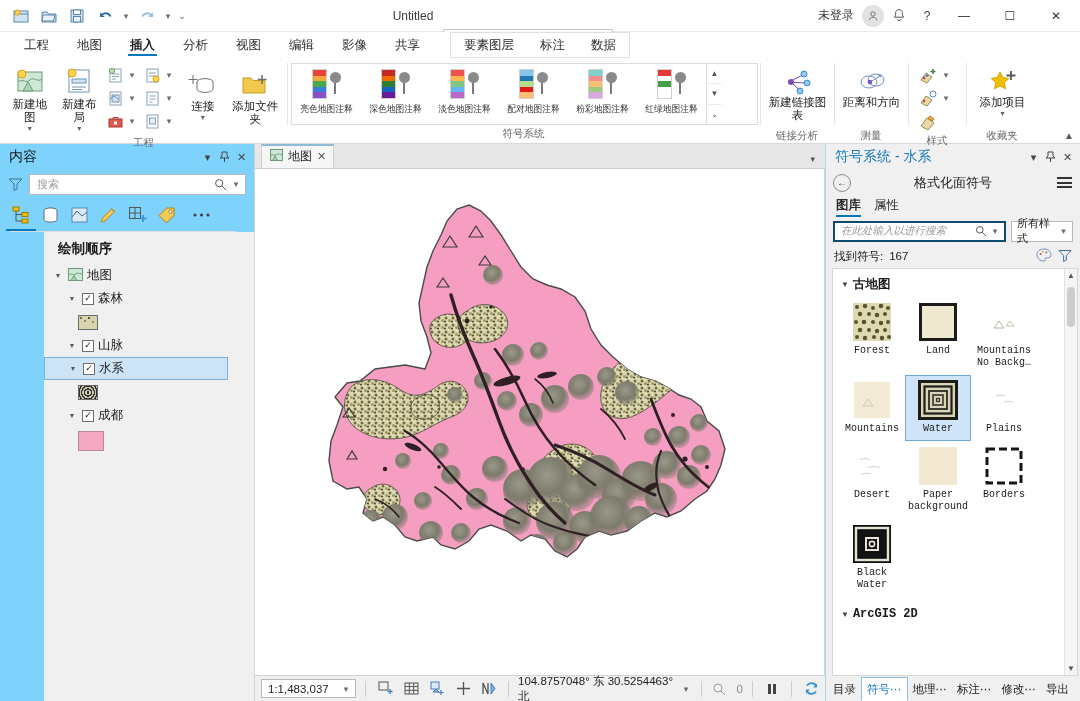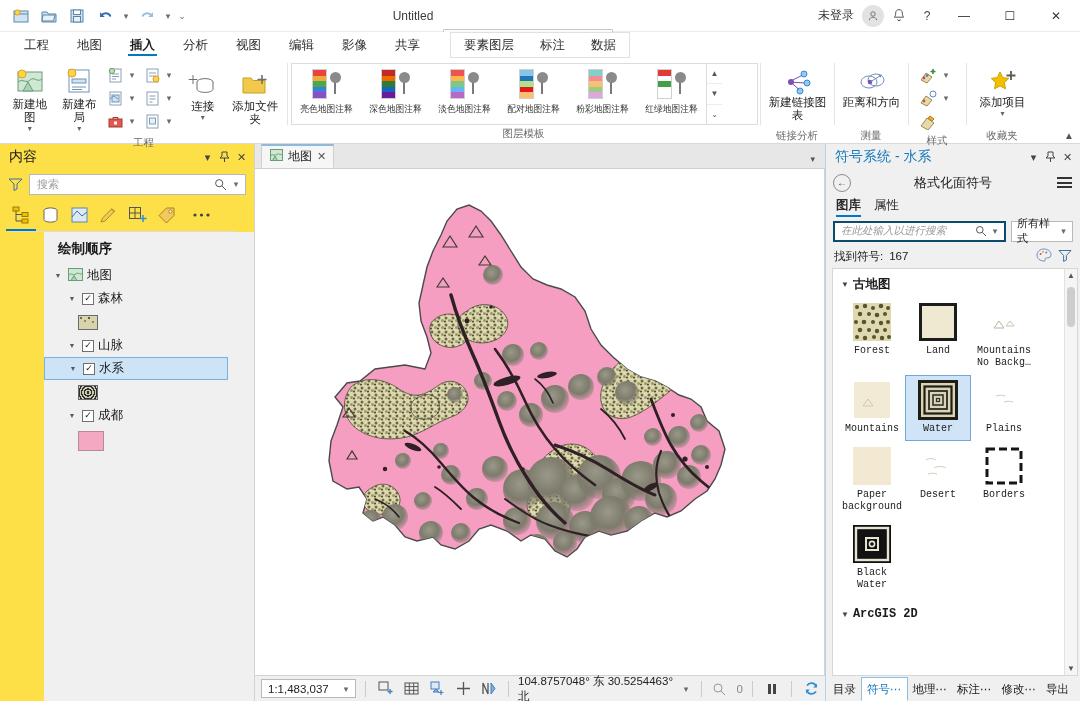--- a/index.html
+++ b/index.html
@@ -104,21 +104,21 @@
   .gal-scroll div {
     flex: 1; display: flex; align-items: center; justify-content: center; font-size: 8px; color: #555;
     border-bottom: 1px solid #ececec;
   }
   .ribbon-collapse { position: absolute; right: 6px; bottom: 2px; font-size: 10px; color: #555; }
 
   
   .main { flex: 1; display: flex; align-items: stretch; min-height: 0; background: #eeeeee; }
 
   
-  .pane { display: flex; flex-direction: column; background: #fde047; min-height: 0; }
+  .pane { display: flex; flex-direction: column; background: #7dd3fc; min-height: 0; }
   .pane-header { height: 26px; display: flex; align-items: center; padding: 0 4px 0 9px; }
   .pane-title { flex: 1; font-size: 14px; color: #1b1b1b; white-space: nowrap; }
   .pane-title.accent { color: #1779ba; }
   .pane-hbtn { width: 17px; height: 20px; display: flex; align-items: center; justify-content: center; color: #444; font-size: 11px; }
 
   
   .left-pane { width: 255px; flex: 0 0 255px; border-right: 1px solid #d3d3d3; }
   .search-row { height: 28px; display: flex; align-items: center; gap: 5px; padding: 0 8px 0 6px; }
   .filter-ico { width: 18px; display:flex; align-items:center; justify-content:center; }
   .search-box {
@@ -487,21 +487,21 @@
             </div>
             <span class="glabel">红绿地图注释</span>
           </div>
         </div>
         <div class="gal-scroll">
           <div>▲</div>
           <div>▼</div>
           <div style="border-bottom:none;">⌄</div>
         </div>
       </div>
-      <div class="rgroup-label">图层模板</div>
+      <div class="rgroup-label">符号系统</div>
     </div>
 
     <div class="rgroup" style="width:74px;">
       <div class="rgroup-body" style="justify-content:center;">
         <div class="bigbtn w70" style="padding-top:6px;">
           <svg width="30" height="26" viewBox="0 0 30 26">
               <circle cx="8" cy="13" r="3" fill="#7b4fb5"></circle>
               <circle cx="21" cy="5" r="3" fill="#2f8fd6" fill-opacity=".5" stroke="#2f8fd6"></circle>
               <circle cx="24" cy="14" r="3" fill="#2f8fd6" fill-opacity=".5" stroke="#2f8fd6"></circle>
               <circle cx="17" cy="22" r="3" fill="#2f8fd6" fill-opacity=".5" stroke="#2f8fd6"></circle>
@@ -1044,29 +1044,29 @@
             </div>
             <div class="gcell">
               <svg class="thumb" viewBox="0 0 40 40">
                 <path d="M12 16c3-1 6-1 9 0M20 22c3-1 6-1 9 0" fill="none" stroke="#cfcabb" stroke-width="1"></path>
               </svg>
               <span class="cap">Plains</span>
             </div>
 
             <div class="gcell">
               <svg class="thumb" viewBox="0 0 40 40">
-                <rect x="1" y="1" width="38" height="38" fill="#f3e8d2"></rect>
-              </svg>
-              <span class="cap">Paper background</span>
+                <path d="M8 14c3-2 7-2 10 0M16 22c4-2 8-2 12 0M10 28c3-1 6-1 9 0" fill="none" stroke="#d2cdbe" stroke-width="1"></path>
+              </svg>
+              <span class="cap">Desert</span>
             </div>
             <div class="gcell">
               <svg class="thumb" viewBox="0 0 40 40">
-                <path d="M8 14c3-2 7-2 10 0M16 22c4-2 8-2 12 0M10 28c3-1 6-1 9 0" fill="none" stroke="#d2cdbe" stroke-width="1"></path>
-              </svg>
-              <span class="cap">Desert</span>
+                <rect x="1" y="1" width="38" height="38" fill="#f3e8d2"></rect>
+              </svg>
+              <span class="cap">Paper background</span>
             </div>
             <div class="gcell">
               <svg class="thumb" viewBox="0 0 40 40">
                 <rect x="3" y="3" width="34" height="34" fill="#fff" stroke="#161616" stroke-width="3" stroke-dasharray="8 4"></rect>
               </svg>
               <span class="cap">Borders</span>
             </div>
 
             <div class="gcell">
               <svg class="thumb" viewBox="0 0 40 40">

